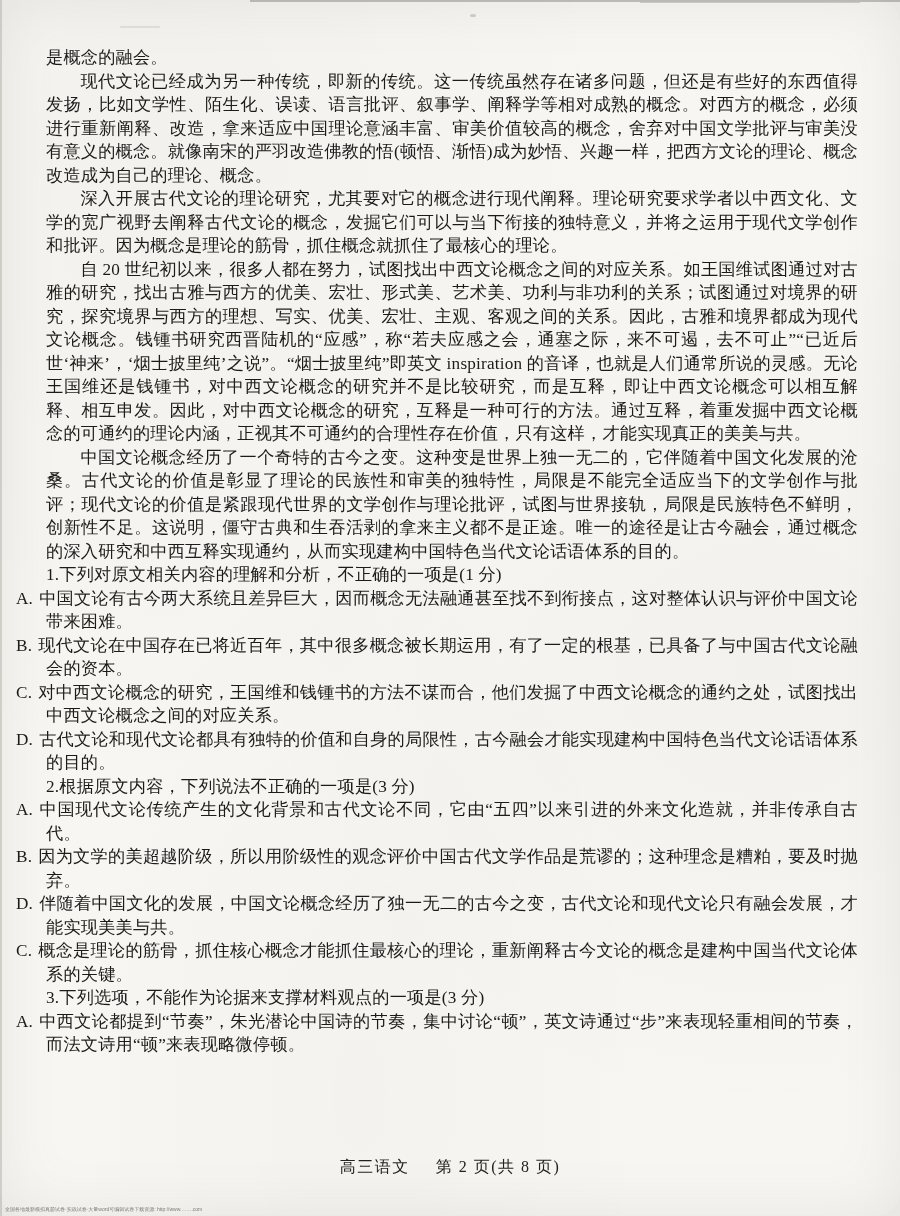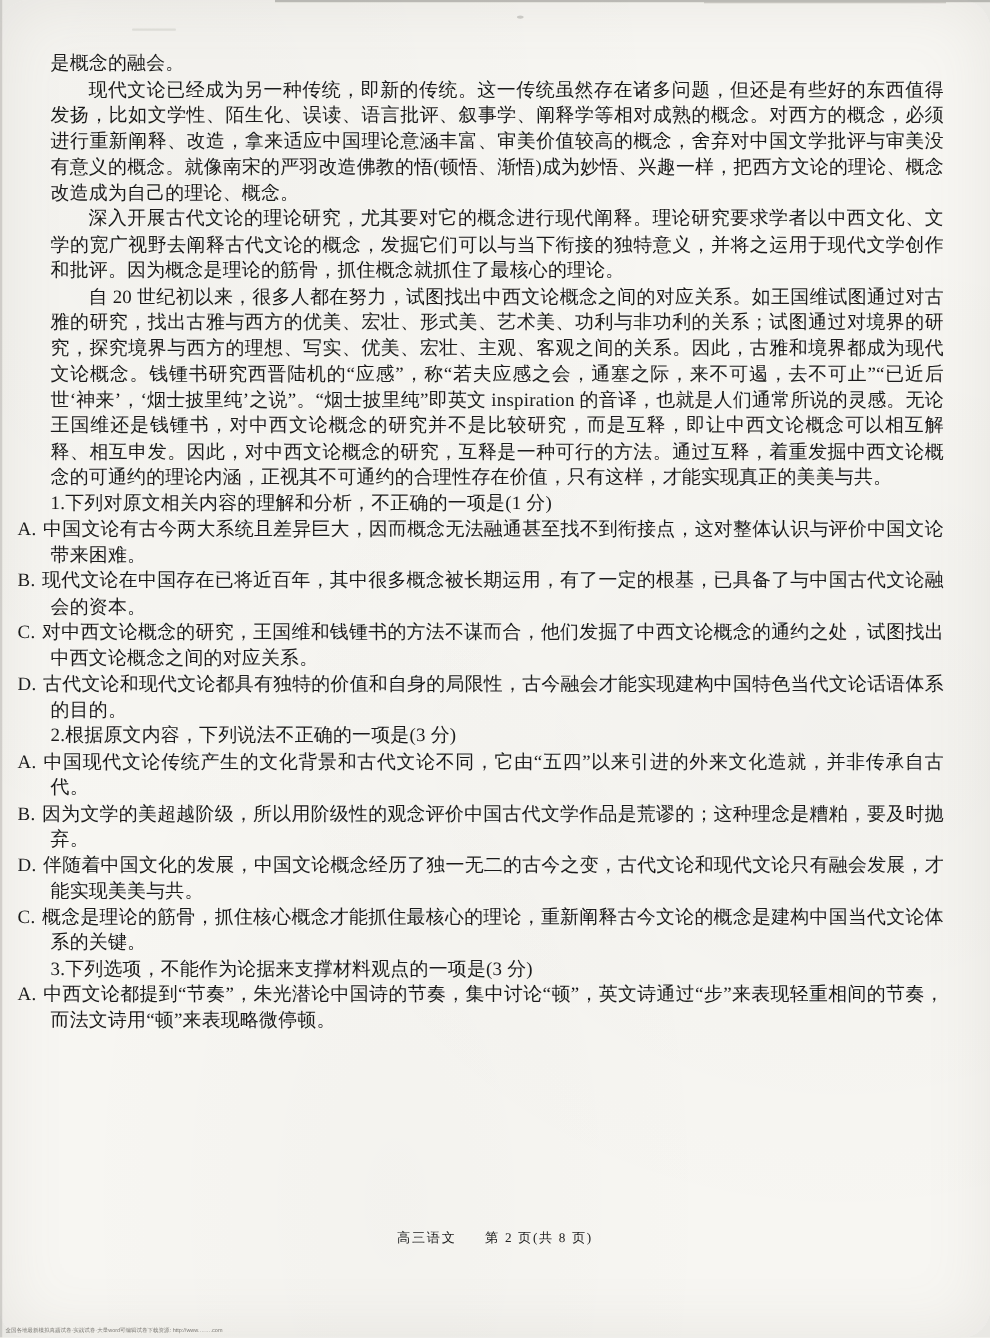--- a/index.html
+++ b/index.html
@@ -34,22 +34,22 @@
   .content p{margin:0;padding:0;}
   .para{text-indent:2em;}
   .no-indent{text-indent:0;}
   .attribution{text-align:right;padding-right:48px;margin-top:7px;margin-bottom:2px;text-indent:0;}
   .question{margin:0;}
   .stem{text-indent:0;}
   .option{margin-left:33px;padding-left:30px;text-indent:-30px;}
   .olabel{margin-right:6px;}
 
   .footer{
-    position:absolute;left:0;right:0;top:1117px;
-    text-align:center;font-size:12px;color:#222;
+    position:absolute;left:0;right:0;top:1157px;
+    text-align:center;font-size:16px;color:#222;
     letter-spacing:1.5px;
   }
   .footer .gap{display:inline-block;width:26px;}
 
   .bottom-note{
     position:absolute;left:5px;bottom:3px;
     font-size:10px;color:#7d7b76;white-space:nowrap;
     transform:scale(0.5);transform-origin:left bottom;
     filter:blur(0.35px);
     font-family:"Liberation Sans","DejaVu Sans",sans-serif;
@@ -64,20 +64,21 @@
   <div class="artifact left-edge"></div>
   <div class="artifact speck1"></div>
   <div class="artifact speck2"></div>
 
   <div class="content">
 
     <p class="para no-indent">是概念的融会。</p>
     <p class="para">现代文论已经成为另一种传统，即新的传统。这一传统虽然存在诸多问题，但还是有些好的东西值得发扬，比如文学性、陌生化、误读、语言批评、叙事学、阐释学等相对成熟的概念。对西方的概念，必须进行重新阐释、改造，拿来适应中国理论意涵丰富、审美价值较高的概念，舍弃对中国文学批评与审美没有意义的概念。就像南宋的严羽改造佛教的悟(顿悟、渐悟)成为妙悟、兴趣一样，把西方文论的理论、概念改造成为自己的理论、概念。</p>
     <p class="para">深入开展古代文论的理论研究，尤其要对它的概念进行现代阐释。理论研究要求学者以中西文化、文学的宽广视野去阐释古代文论的概念，发掘它们可以与当下衔接的独特意义，并将之运用于现代文学创作和批评。因为概念是理论的筋骨，抓住概念就抓住了最核心的理论。</p>
     <p class="para">自 20 世纪初以来，很多人都在努力，试图找出中西文论概念之间的对应关系。如王国维试图通过对古雅的研究，找出古雅与西方的优美、宏壮、形式美、艺术美、功利与非功利的关系；试图通过对境界的研究，探究境界与西方的理想、写实、优美、宏壮、主观、客观之间的关系。因此，古雅和境界都成为现代文论概念。钱锺书研究西晋陆机的“应感”，称“若夫应感之会，通塞之际，来不可遏，去不可止”“已近后世‘神来’，‘烟士披里纯’之说”。“烟士披里纯”即英文 inspiration 的音译，也就是人们通常所说的灵感。无论王国维还是钱锺书，对中西文论概念的研究并不是比较研究，而是互释，即让中西文论概念可以相互解释、相互申发。因此，对中西文论概念的研究，互释是一种可行的方法。通过互释，着重发掘中西文论概念的可通约的理论内涵，正视其不可通约的合理性存在价值，只有这样，才能实现真正的美美与共。</p>
+    <p class="para">中国文论概念经历了一个奇特的古今之变。这种变是世界上独一无二的，它伴随着中国文化发展的沧桑。古代文论的价值是彰显了理论的民族性和审美的独特性，局限是不能完全适应当下的文学创作与批评；现代文论的价值是紧跟现代世界的文学创作与理论批评，试图与世界接轨，局限是民族特色不鲜明，创新性不足。这说明，僵守古典和生吞活剥的拿来主义都不是正途。唯一的途径是让古今融会，通过概念的深入研究和中西互释实现通约，从而实现建构中国特色当代文论话语体系的目的。</p>
 
     <div class="question">
       <p class="stem"><span>1.</span><span>下列对原文相关内容的理解和分析，不正确的一项是(1 分)</span></p>
       <p class="option"><span class="olabel">A.</span><span>中国文论有古今两大系统且差异巨大，因而概念无法融通甚至找不到衔接点，这对整体认识与评价中国文论带来困难。</span></p>
       <p class="option"><span class="olabel">B.</span><span>现代文论在中国存在已将近百年，其中很多概念被长期运用，有了一定的根基，已具备了与中国古代文论融会的资本。</span></p>
       <p class="option"><span class="olabel">C.</span><span>对中西文论概念的研究，王国维和钱锺书的方法不谋而合，他们发掘了中西文论概念的通约之处，试图找出中西文论概念之间的对应关系。</span></p>
       <p class="option"><span class="olabel">D.</span><span>古代文论和现代文论都具有独特的价值和自身的局限性，古今融会才能实现建构中国特色当代文论话语体系的目的。</span></p>
     </div>
 
     <div class="question">

